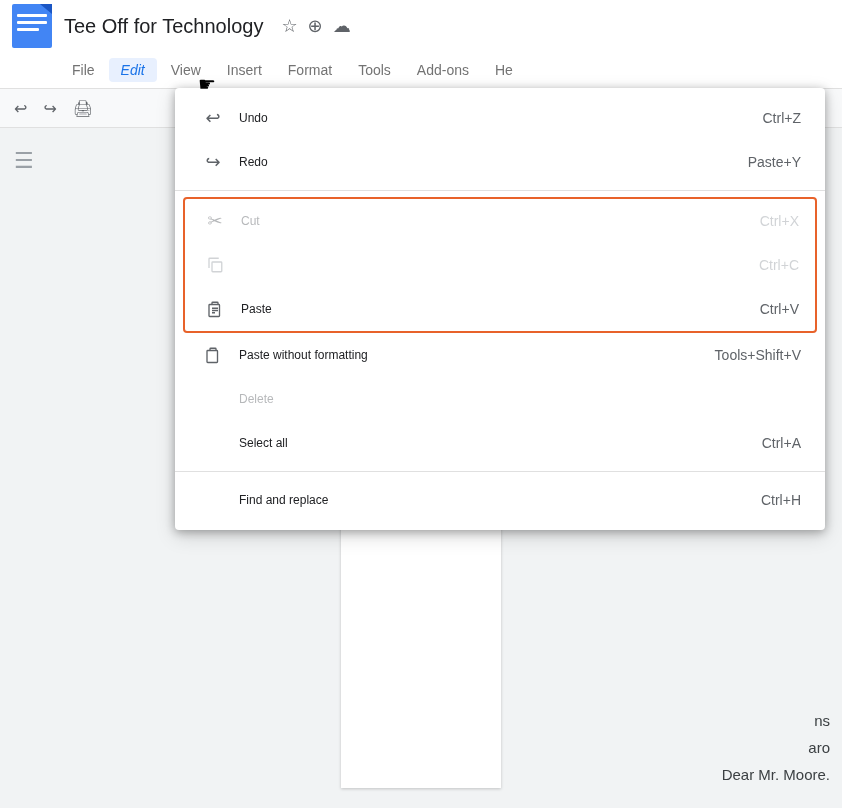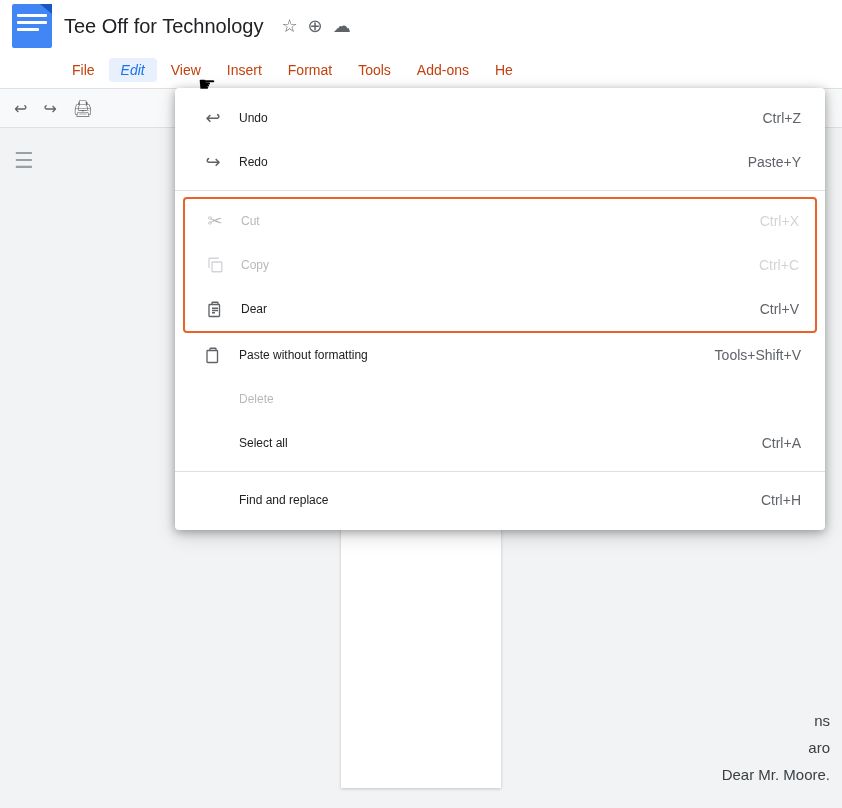--- a/index.html
+++ b/index.html
@@ -62,21 +62,21 @@
       align-items: center;
       padding: 0 60px 0 60px;
       height: 36px;
       background: #fff;
       gap: 2px;
     }
 
     .menu-item {
       padding: 4px 12px;
       font-size: 14px;
-      color: #c2410c;
+      color: #737373;
       cursor: pointer;
       border-radius: 4px;
       position: relative;
     }
 
     .menu-item:hover, .menu-item.active {
       background: #e8eaed;
     }
 
     .menu-item.active {
@@ -308,34 +308,33 @@
         <span class="dropdown-label">Cut</span>
         <span class="dropdown-shortcut">Ctrl+X</span>
       </div>
       <div class="dropdown-item disabled">
         <span class="dropdown-icon">
           <svg width="18" height="18" viewBox="0 0 24 24" fill="none" stroke="#9aa0a6" stroke-width="1.8">
             <rect x="8" y="8" width="13" height="13" rx="1" stroke="#9aa0a6"></rect>
             <path d="M4 16V4a1 1 0 011-1h12" stroke="#9aa0a6"></path>
           </svg>
         </span>
-        <span class="dropdown-label">Copy</span>
         <span class="dropdown-shortcut">Ctrl+C</span>
       </div>
       <div class="dropdown-item">
         <span class="dropdown-icon">
           <svg width="18" height="18" viewBox="0 0 24 24" fill="none" stroke="#5f6368" stroke-width="1.8">
             <rect x="4" y="6" width="14" height="16" rx="1"></rect>
             <path d="M8 6V4a1 1 0 011-1h6a1 1 0 011 1v2"></path>
             <line x1="8" y1="11" x2="16" y2="11"></line>
             <line x1="8" y1="14" x2="16" y2="14"></line>
             <line x1="8" y1="17" x2="12" y2="17"></line>
           </svg>
         </span>
-        <span class="dropdown-label">Dear</span>
+        <span class="dropdown-label">Paste</span>
         <span class="dropdown-shortcut">Ctrl+V</span>
       </div>
     </div>
 
     <div class="dropdown-item">
       <span class="dropdown-icon">
         <svg width="18" height="18" viewBox="0 0 24 24" fill="none" stroke="#5f6368" stroke-width="1.8">
           <rect x="4" y="6" width="14" height="16" rx="1"></rect>
           <path d="M8 6V4a1 1 0 011-1h6a1 1 0 011 1v2"></path>
         </svg>

